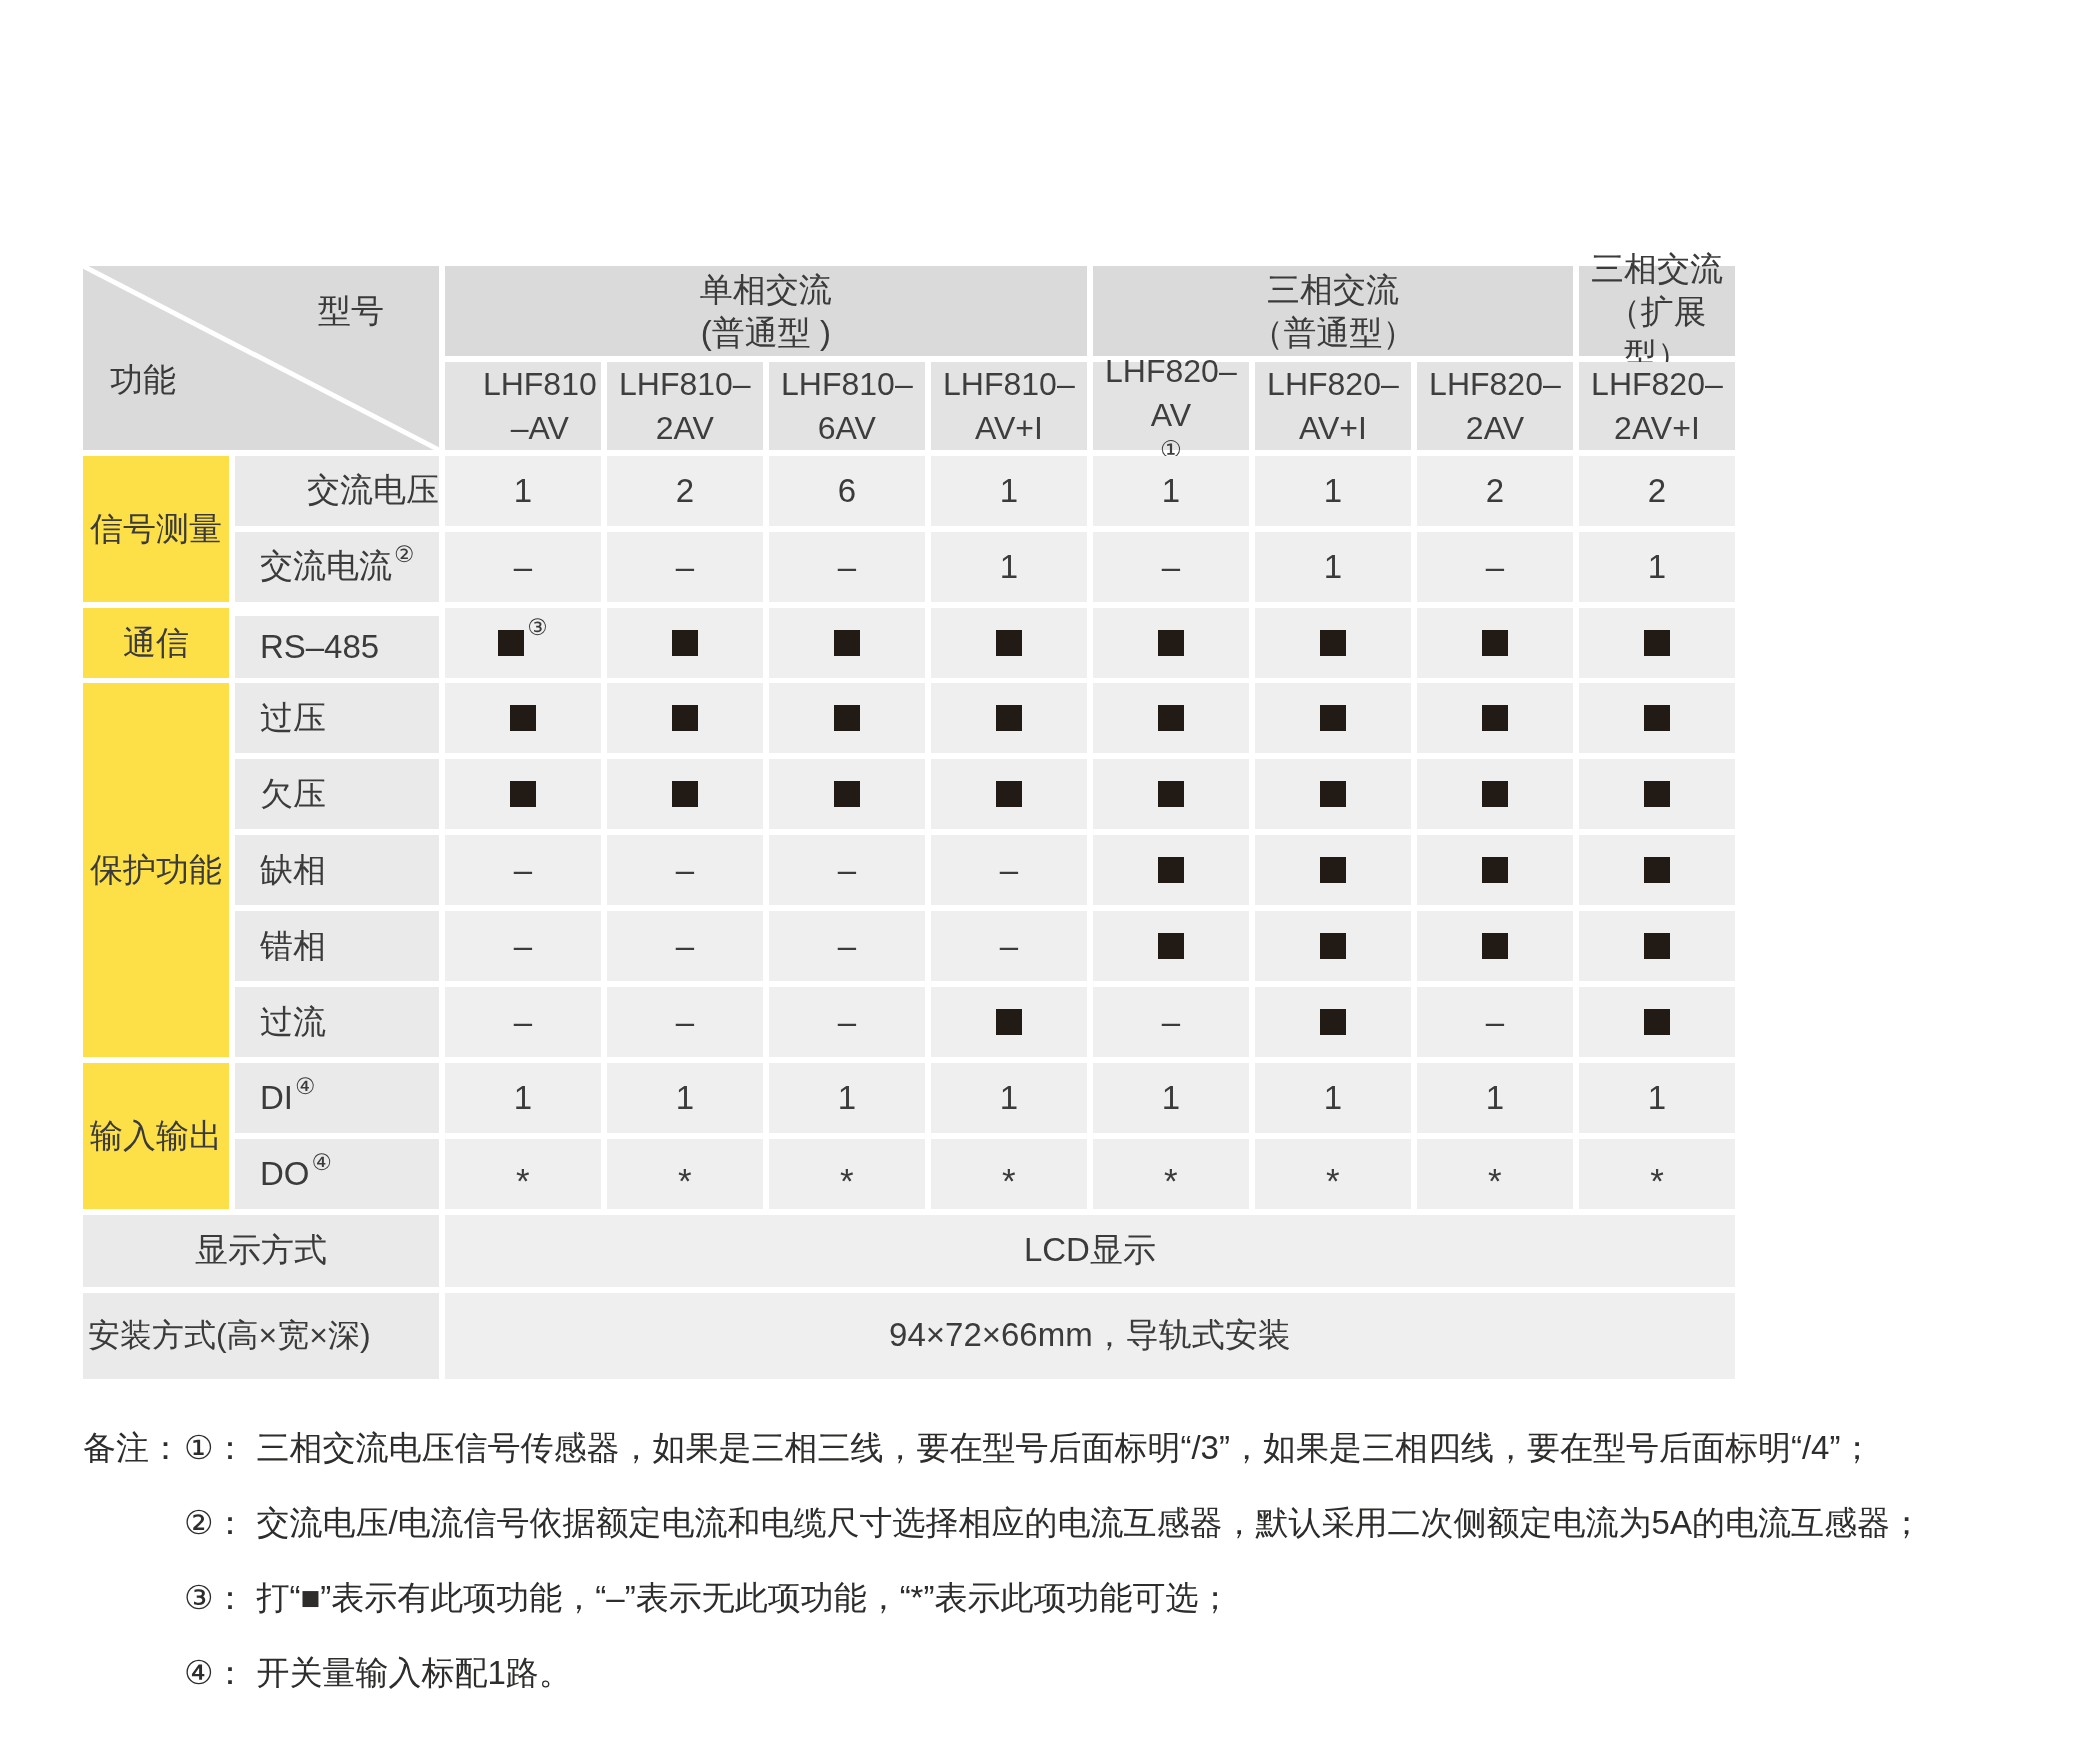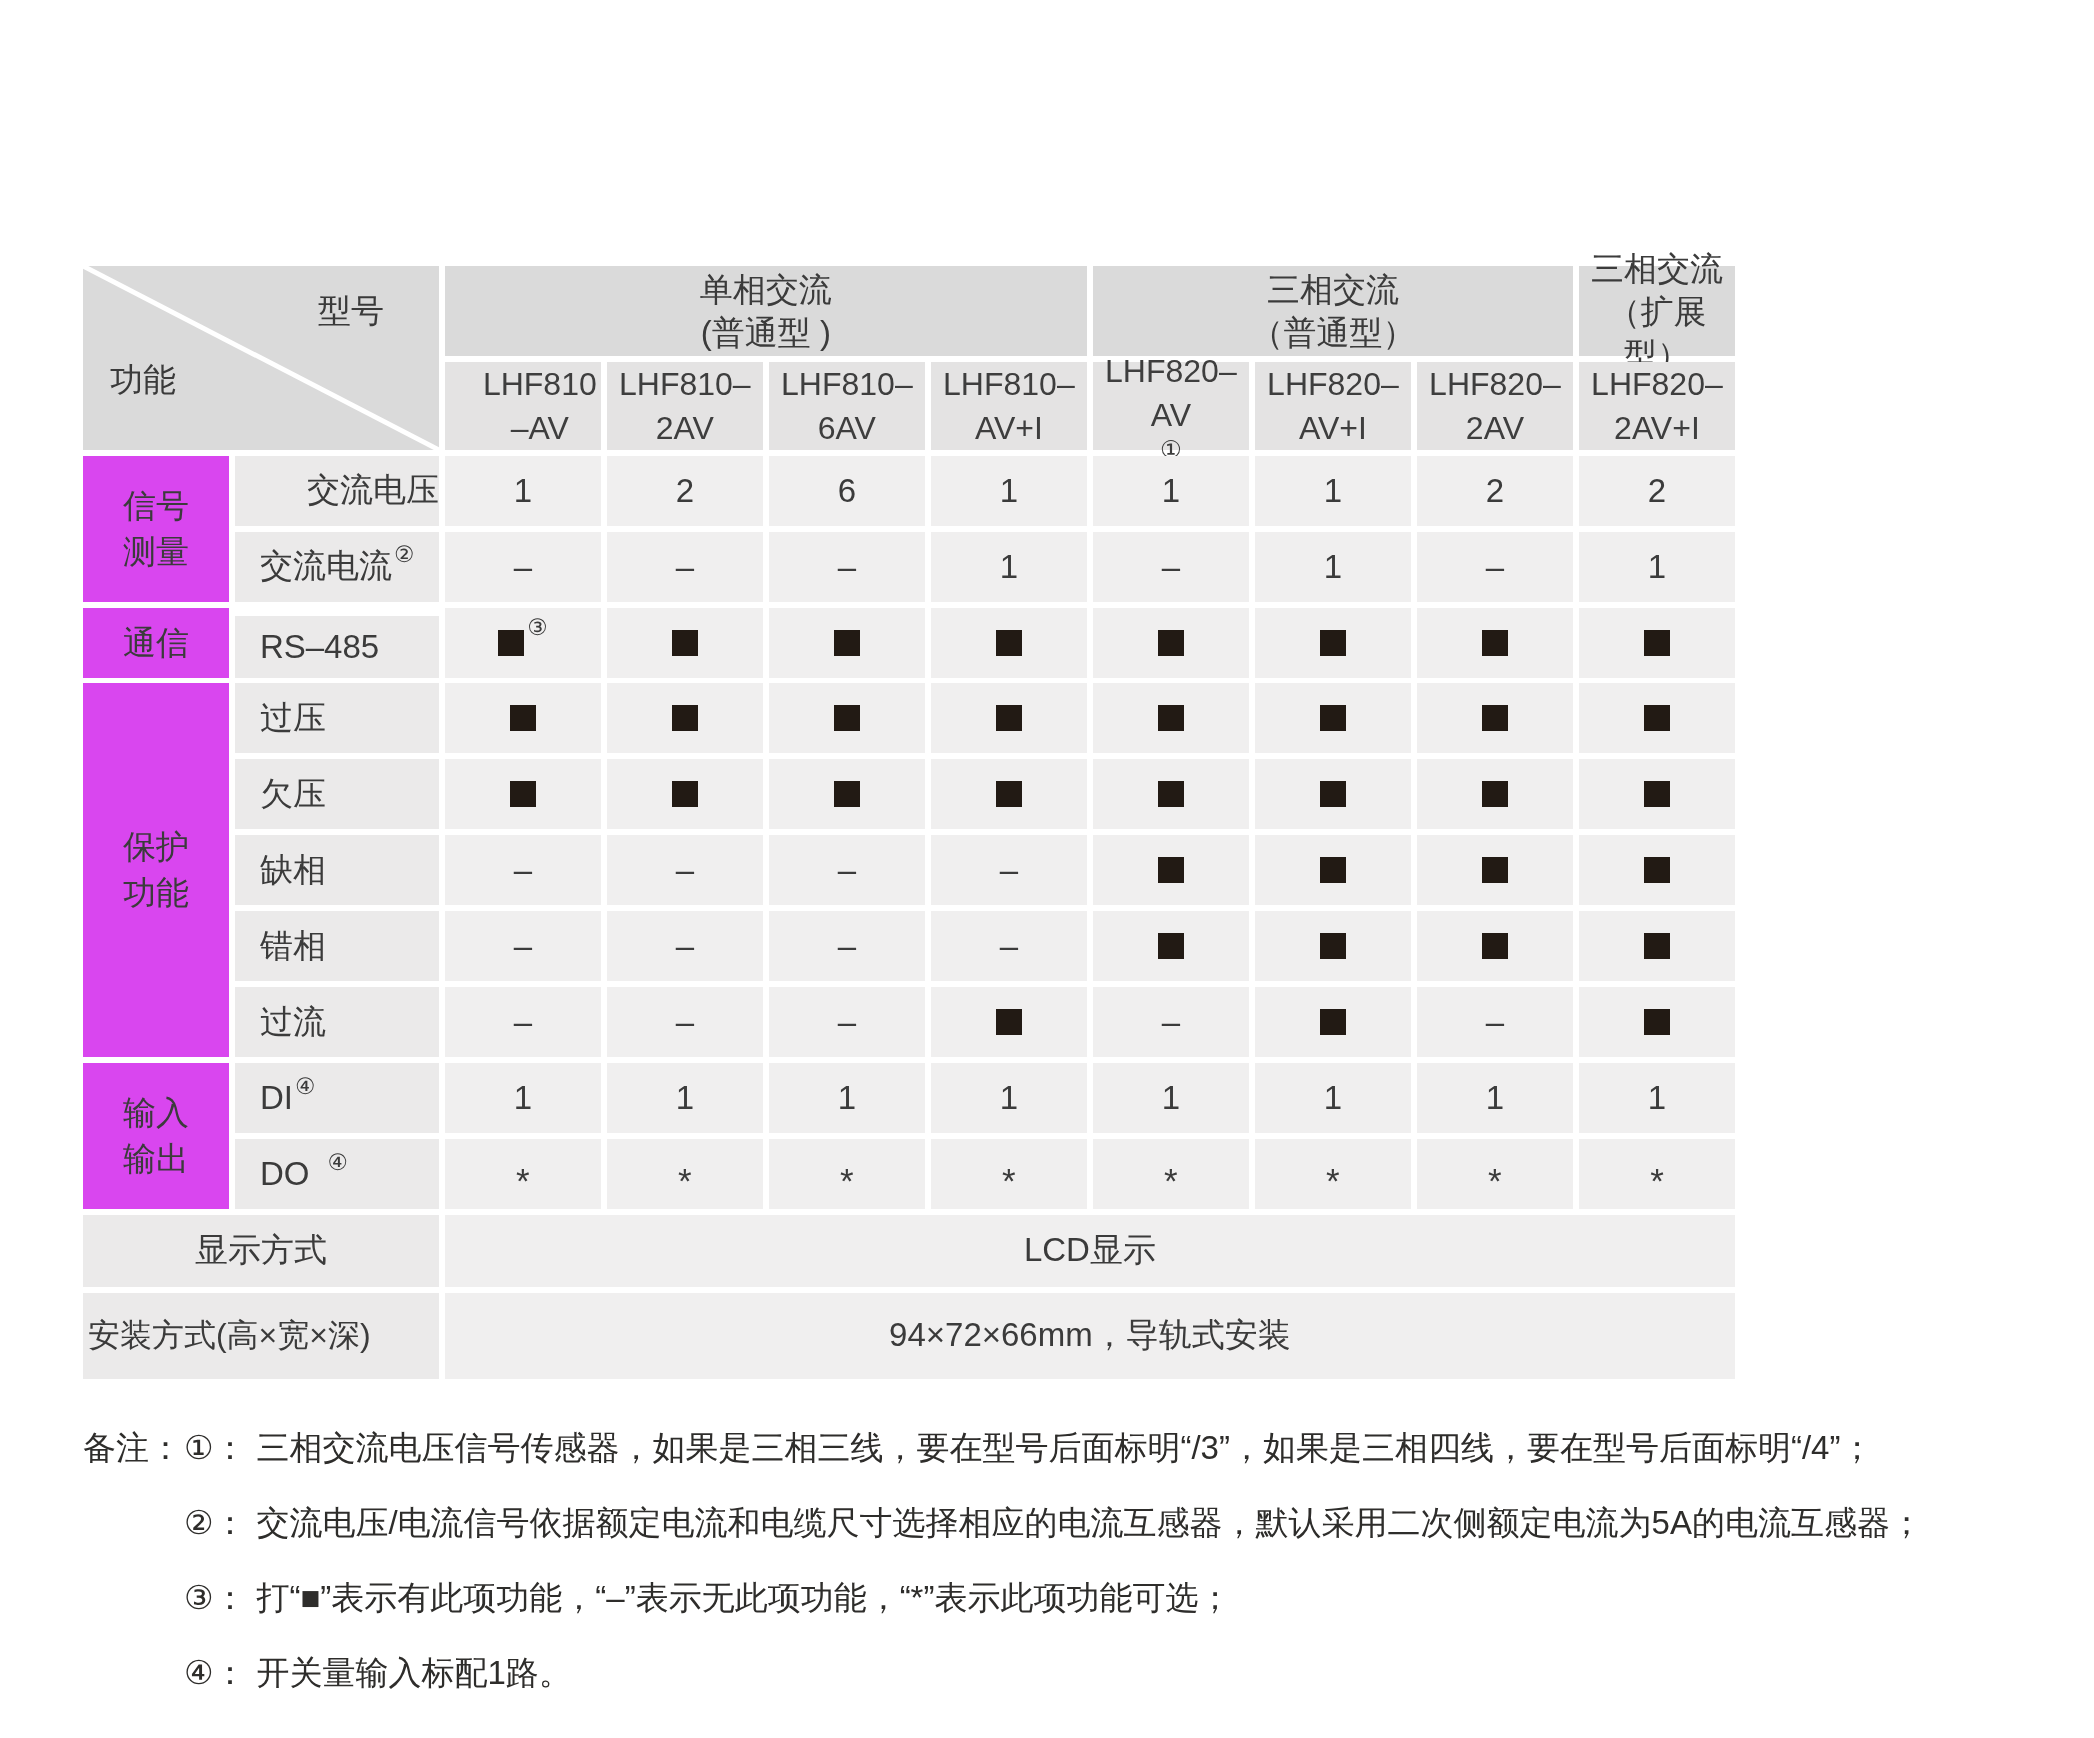--- a/index.html
+++ b/index.html
@@ -24,21 +24,21 @@
   .corner .bl{position:absolute;left:27px;top:92px;font-size:33px;color:#3a3a3a}
 
   .hdr{background:#DADADA;flex-direction:column;line-height:43px}
   .cg1{grid-column:3/7;grid-row:1}
   .cg2{grid-column:7/10;grid-row:1}
   .cg3{grid-column:10/11;grid-row:1}
 
   .model{background:#E4E3E3;flex-direction:column;line-height:44px;font-size:32px;color:#3e3e3e}
   .model .model-sup{font-size:24.4px;line-height:25px}
 
-  .glabel{background:#d946ef;flex-direction:column;line-height:46px}
+  .glabel{background:#fde047;flex-direction:row;line-height:46px}
   .rg-signal{grid-column:1;grid-row:3/5}
   .rg-comm{grid-column:1;grid-row:5/6}
   .rg-protect{grid-column:1;grid-row:6/11}
   .rg-io{grid-column:1;grid-row:11/13}
 
   .rlabel{background:#EBEAEA;justify-content:flex-start;padding-left:25px;text-align:left}
   .data{background:#F0EFEF}
 
   .sup{font-size:22.4px;position:relative;top:-11.7px;margin-left:2px}
   .cellsup{font-size:22.4px;position:relative;top:-14.6px;margin-left:2.9px;color:#3a3a3a}
@@ -378,21 +378,21 @@
       </div>
       <div class="c data" style="grid-area: 11 / 8;">
         <span class="num">1</span>
       </div>
       <div class="c data" style="grid-area: 11 / 9;">
         <span class="num">1</span>
       </div>
       <div class="c data" style="grid-area: 11 / 10;">
         <span class="num">1</span>
       </div>
-      <div class="c rlabel" style="grid-area: 12 / 2; gap: 16px;">
+      <div class="c rlabel" style="grid-area: 12 / 2;">
         <span>DO</span>
         <span class="sup">④</span>
       </div>
       <div class="c data" style="grid-area: 12 / 3;">
         <span class="star">*</span>
       </div>
       <div class="c data" style="grid-area: 12 / 4;">
         <span class="star">*</span>
       </div>
       <div class="c data" style="grid-area: 12 / 5;">

